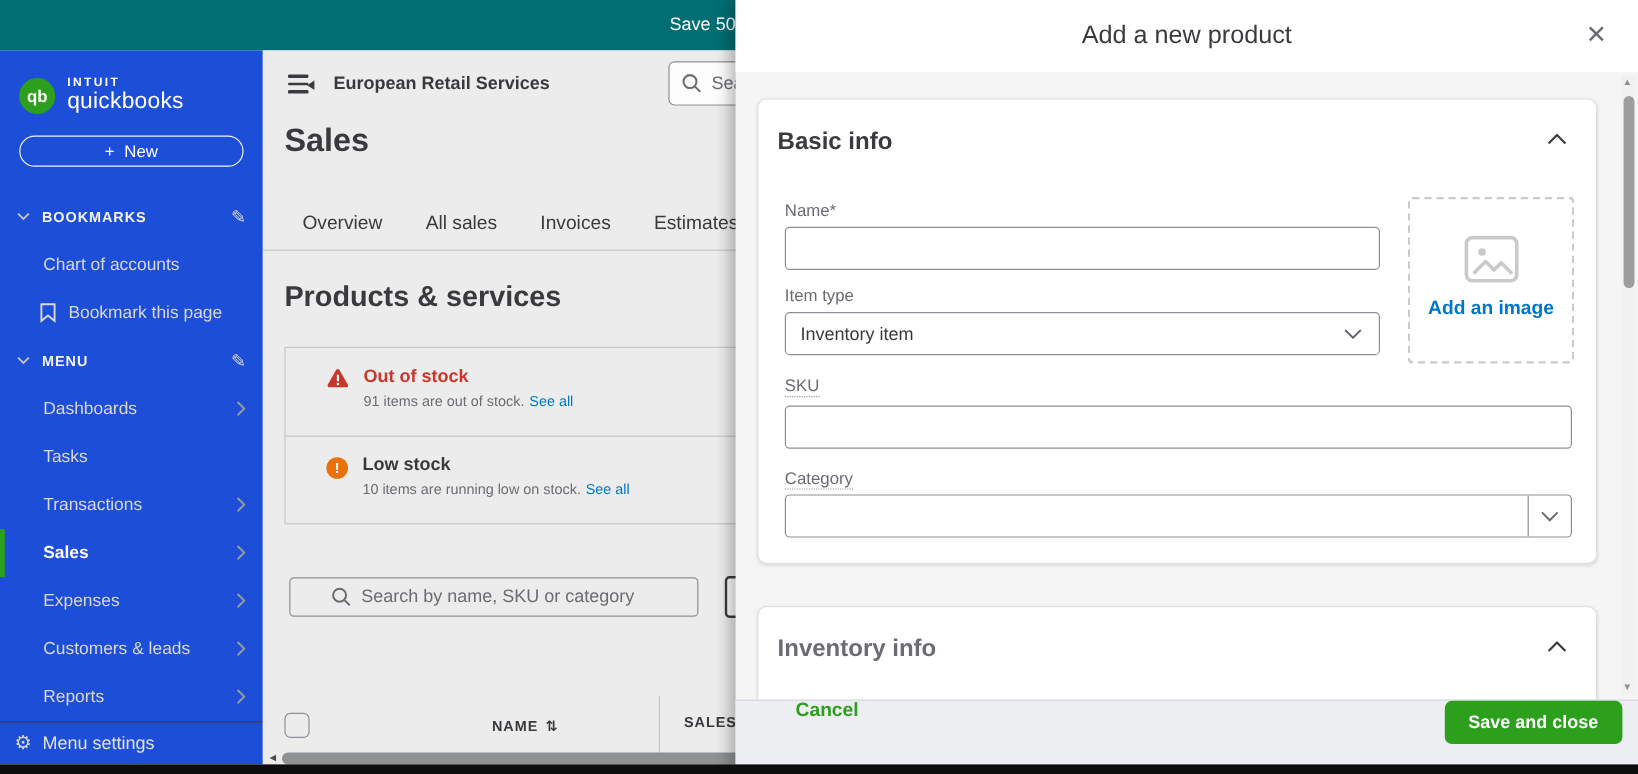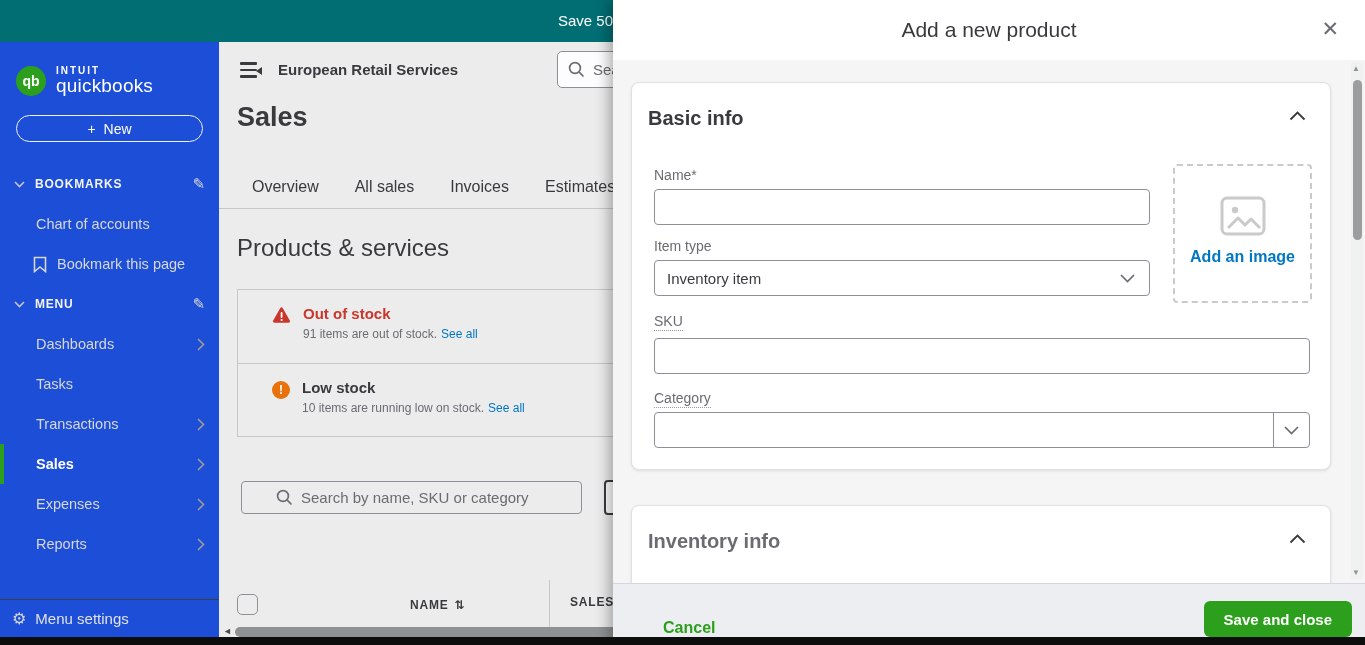--- a/index.html
+++ b/index.html
@@ -50,21 +50,21 @@
   .top-search { position:absolute; left:338px; top:9px; width:250px; height:37px; background:#fdfdfd;
     border:1px solid #8d9096; border-radius:5px; display:flex; align-items:center; }
   .top-search svg { margin:0 8px 0 10px; }
   .top-search input { border:none; outline:none; background:transparent; font-size:15px; color:#393a3d;
     width:160px; font-family:inherit; }
   .top-search input::placeholder { color:#6b6c72; }
   .page-title { position:absolute; left:18px; top:60px; font-size:27px; font-weight:600; color:#393a3d; }
   .tabs { position:absolute; left:0; right:0; top:124px; height:43px; display:flex; align-items:center;
     padding-left:33px; gap:36px; border-bottom:1px solid #c6c7c8; }
   .tab { font-size:16px; color:#393a3d; cursor:pointer; }
-  .section-title { position:absolute; left:18px; top:192px; font-size:24px; font-weight:400; color:#393a3d; }
+  .section-title { position:absolute; left:18px; top:192px; font-size:24px; font-weight:700; color:#393a3d; }
 
   .alerts { position:absolute; left:18px; top:247px; width:700px; border:1px solid #c6c7c8; }
   .alert-row { display:flex; padding:15px 0 0 34px; height:73px; }
   .alert-row + .alert-row { border-top:1px solid #c6c7c8; }
   .alert-texts { margin-left:12px; }
   .alert-title { font-size:15px; font-weight:bold; }
   .alert-title.error { color:#c9372c; }
   .alert-title.warning { color:#393a3d; }
   .alert-msg { margin-top:5px; font-size:12px; color:#6b6c72; }
   .alert-link { color:#0077c5; margin-left:4px; cursor:pointer; text-decoration:none; }
@@ -132,21 +132,21 @@
   .image-drop svg { margin-top:30px; }
   .add-image-label { margin-top:8px; color:#0077c5; font-size:16px; font-weight:bold; }
 
   .vscroll { position:absolute; right:2px; top:62px; bottom:66px; width:12px; background:#f0f1f1; }
   .vscroll .up { position:absolute; top:2px; left:1px; font-size:8px; color:#8f9192; }
   .vscroll .down { position:absolute; bottom:2px; left:1px; font-size:8px; color:#8f9192; }
   .vscroll-thumb { position:absolute; top:18px; left:1.5px; width:9px; height:160px; background:#9b9d9e;
     border-radius:5px; cursor:grab; }
 
   .modal-footer { position:absolute; left:0; right:0; bottom:8px; height:54px; background:#eceef1;
-    border-top:1px solid #d5d8db; display:flex; align-items:flex-end; padding:0 13px 0 50px; }
+    border-top:1px solid #d5d8db; display:flex; align-items:flex-start; padding:0 13px 0 50px; }
   .cancel-btn { background:none; border:none; color:#2ca01c; font-size:16px; font-weight:bold;
     cursor:pointer; font-family:inherit; }
   .footer-spacer { flex:1; }
   .save-new-btn { height:36px; padding:0 20px; background:#fff; border:2px solid #393a3d; border-radius:6px;
     font-size:15px; font-weight:bold; color:#393a3d; cursor:pointer; font-family:inherit; }
   .save-close-btn { height:36px; padding:0 20px; background:#2ca01c; border:none; border-radius:6px;
     font-size:15px; font-weight:bold; color:#fff; cursor:pointer; margin-left:8px; font-family:inherit; }
 
   .bottom-strip { position:absolute; left:0; right:0; bottom:0; height:8px; background:#0d0d0d; z-index:30; }
 </style>
@@ -225,20 +225,28 @@
     <div class="nav-row nav-item selected">
       <span>Sales</span>
       <span class="chev-right">
         <svg width="8" height="13" viewBox="0 0 8 13">
             <polyline points="1,1 6.5,6.5 1,12" fill="none" stroke="currentColor" stroke-width="1.7"></polyline>
           </svg>
       </span>
     </div>
     <div class="nav-row nav-item">
       <span>Expenses</span>
+      <span class="chev-right">
+        <svg width="8" height="13" viewBox="0 0 8 13">
+            <polyline points="1,1 6.5,6.5 1,12" fill="none" stroke="currentColor" stroke-width="1.7"></polyline>
+          </svg>
+      </span>
+    </div>
+    <div class="nav-row nav-item">
+      <span>Customers &amp; leads</span>
       <span class="chev-right">
         <svg width="8" height="13" viewBox="0 0 8 13">
             <polyline points="1,1 6.5,6.5 1,12" fill="none" stroke="currentColor" stroke-width="1.7"></polyline>
           </svg>
       </span>
     </div>
     <div class="nav-row nav-item">
       <span>Reports</span>
       <span class="chev-right">
         <svg width="8" height="13" viewBox="0 0 8 13">

